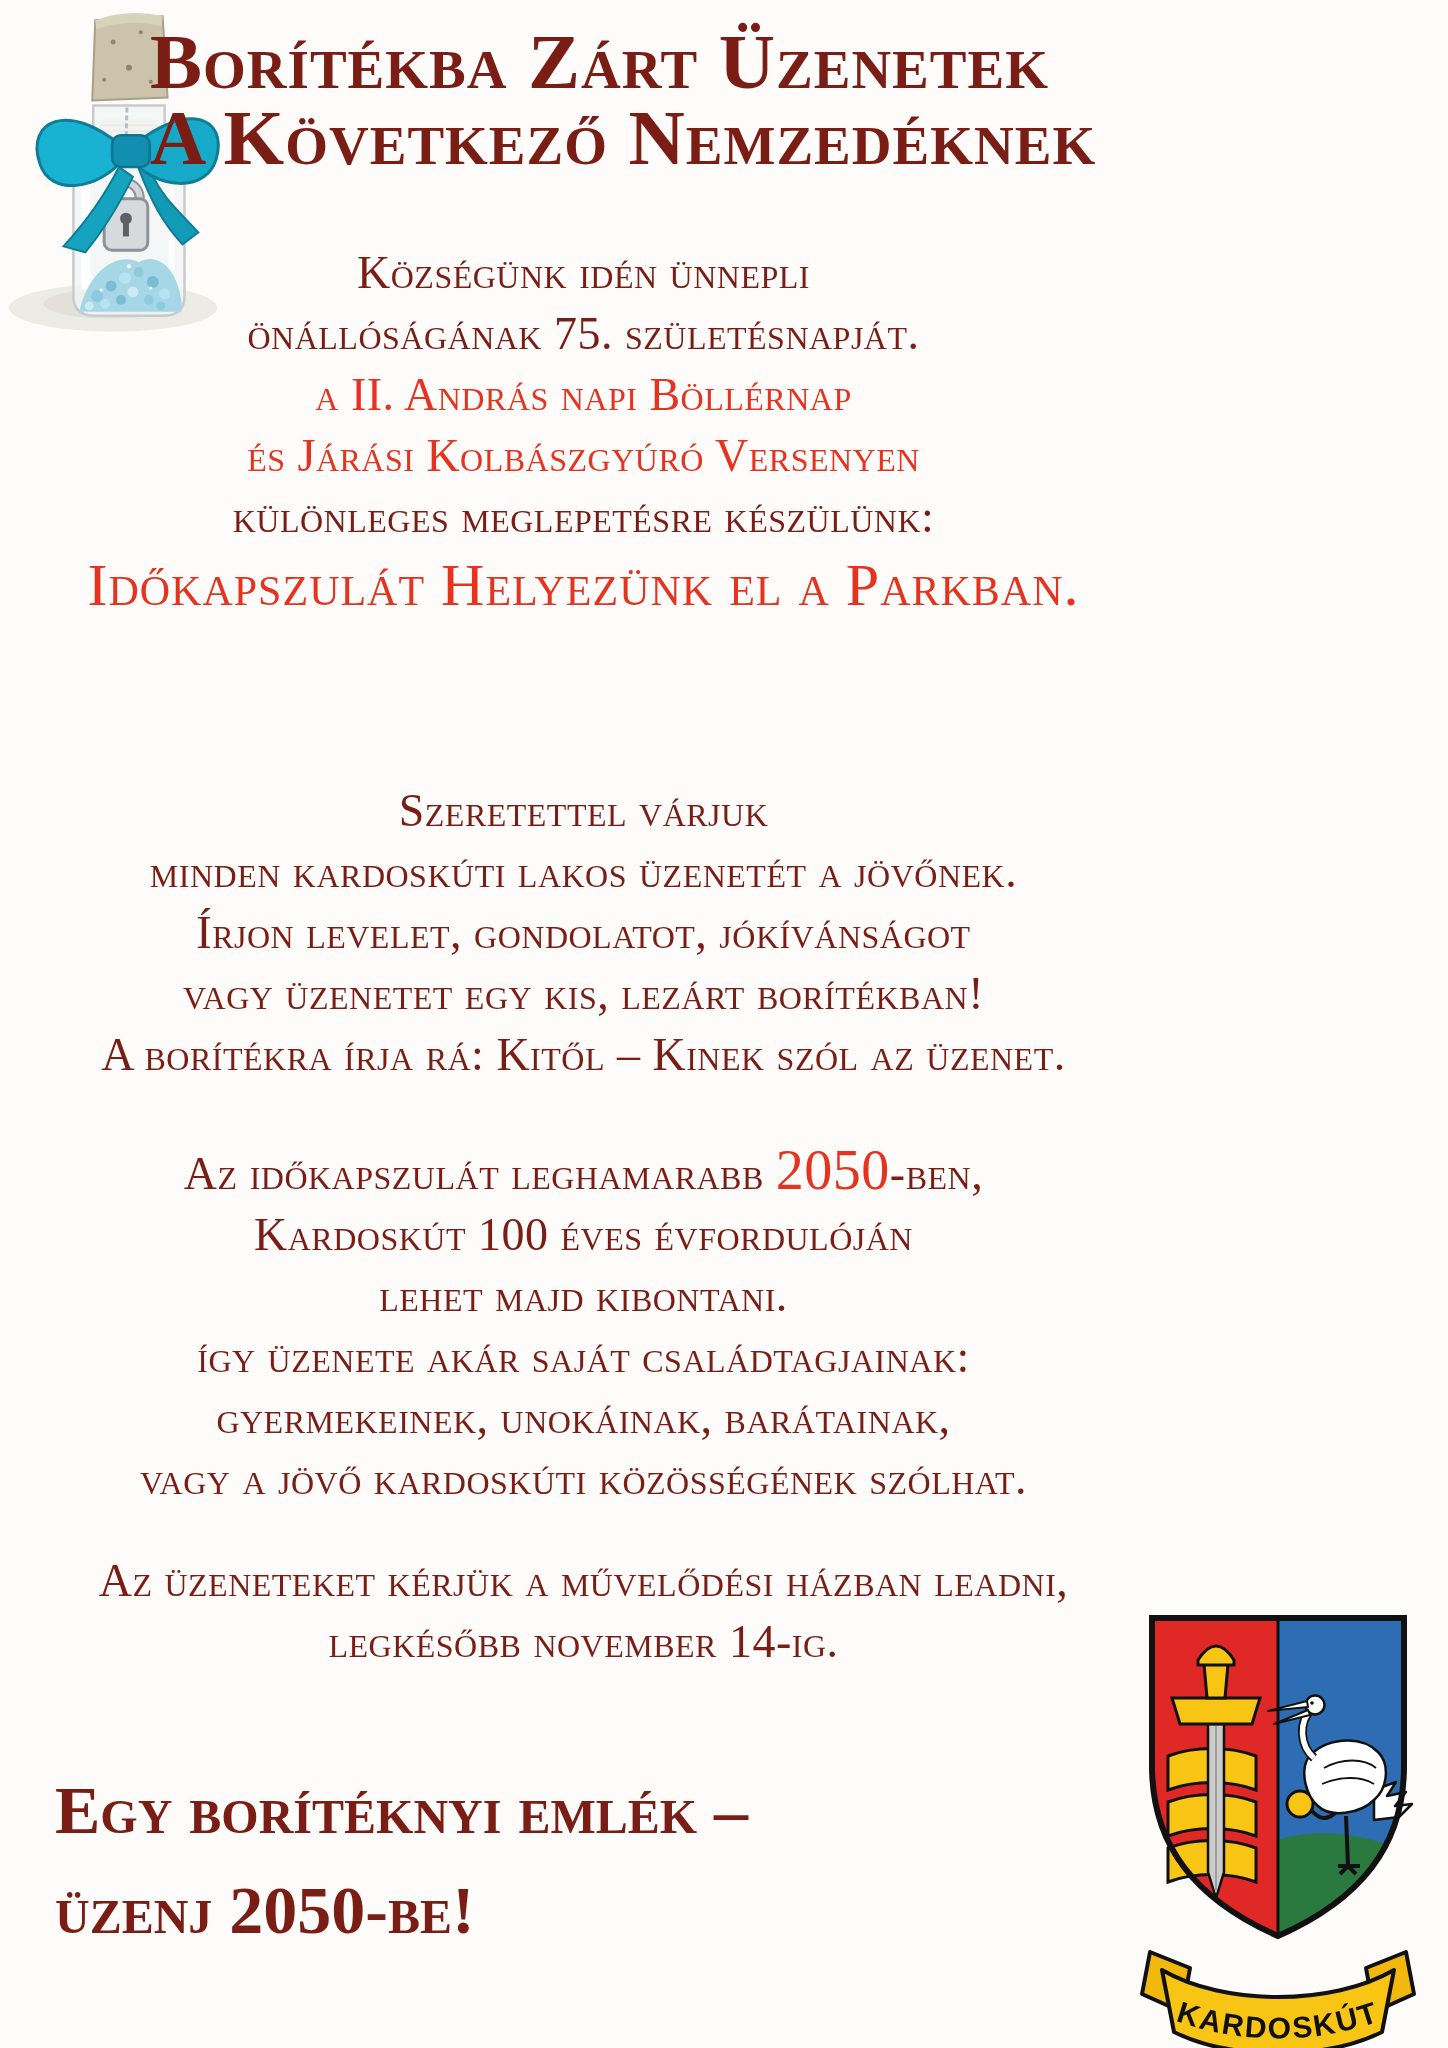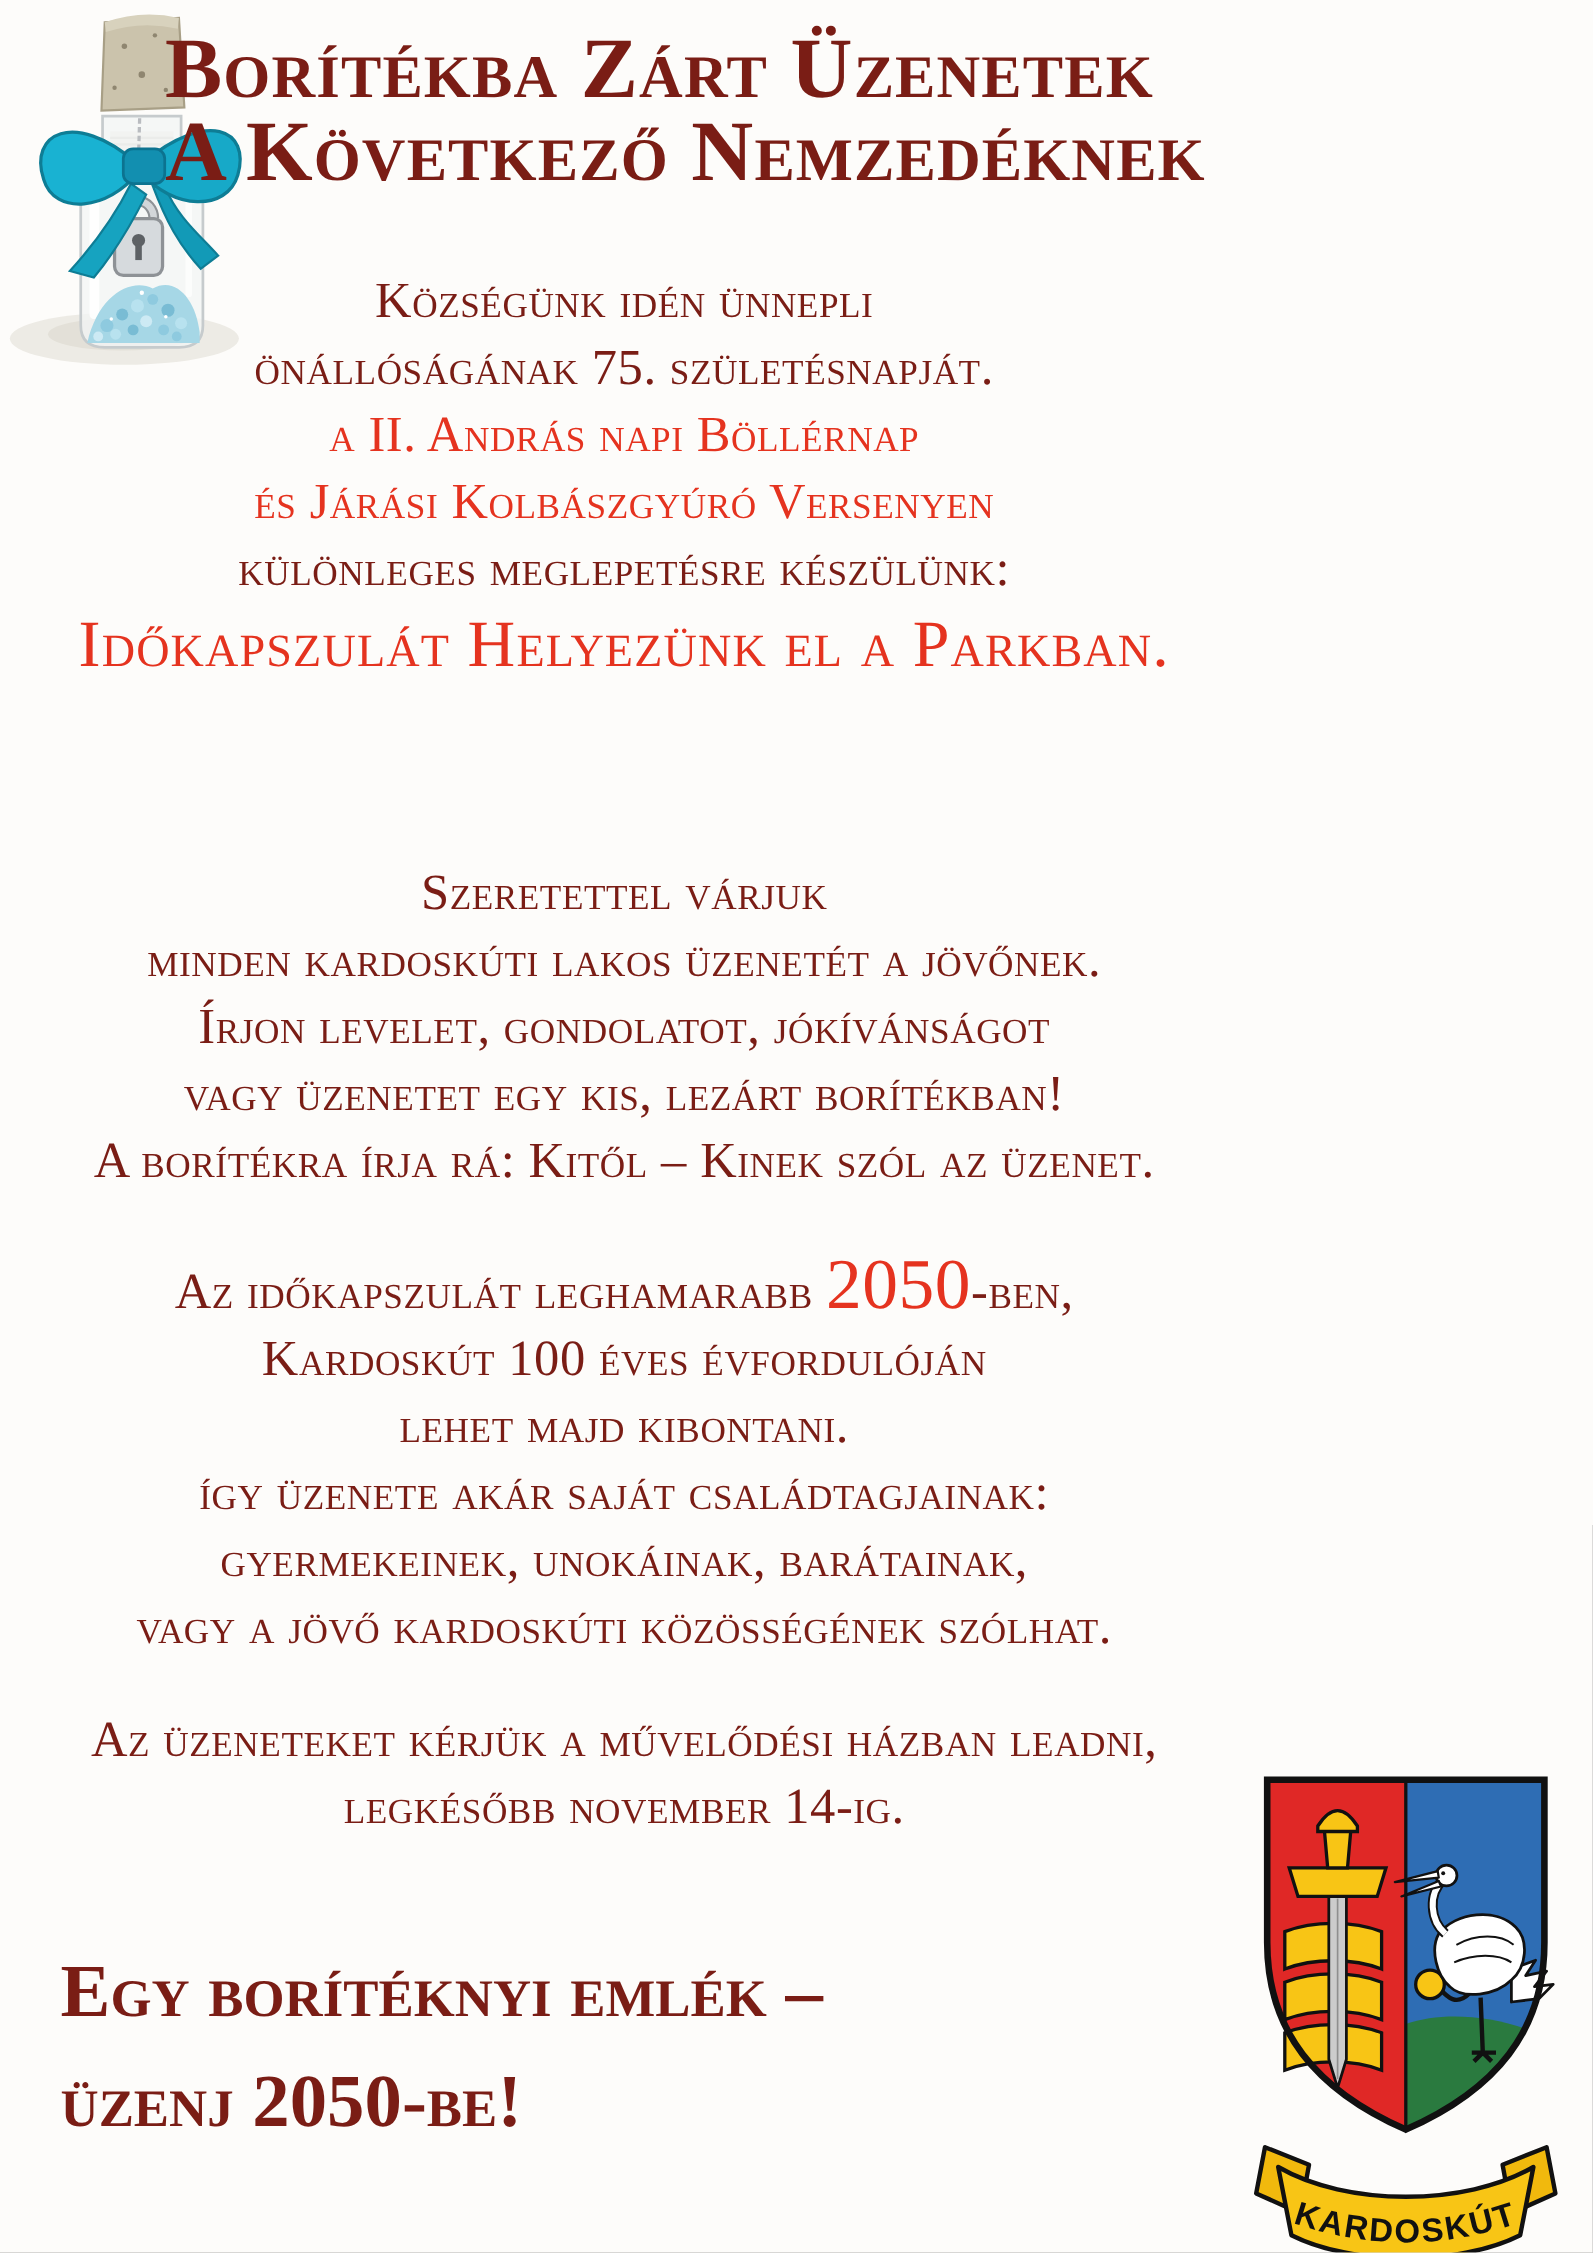--- a/index.html
+++ b/index.html
@@ -16,31 +16,31 @@
   
   .title{
     position:absolute;top:24px;left:150px;width:980px;text-align:left;
     font-variant:small-caps;font-weight:bold;
     font-size:78px;line-height:76px;color:var(--dark-red);
     letter-spacing:1px;
   }
   .t-line{display:block;}
   
   .para{
-    position:absolute;left:0;width:1135px;text-align:center;
+    position:absolute;left:16px;width:1135px;text-align:center;
     font-variant:small-caps;font-size:46px;line-height:61px;
     color:var(--dark-red);letter-spacing:0.5px;
   }
   .line{display:block;}
   .red{color:var(--bright-red);}
   .xl-red{
     color:var(--bright-red);font-size:60px;line-height:76px;letter-spacing:1px;
   }
   .year{
-    color:var(--bright-red);font-size:65px;line-height:0;
+    color:var(--bright-red);font-size:56px;line-height:0;
   }
   
   .cta{
     position:absolute;top:1760px;left:55px;width:900px;text-align:left;
     font-variant:small-caps;font-weight:bold;
     font-size:68px;line-height:100px;color:var(--dark-red);
   }
   
   .bottle{position:absolute;top:2px;left:2px;width:238px;height:333px;}
   .crest{position:absolute;top:1608px;left:1128px;width:300px;height:440px;}

